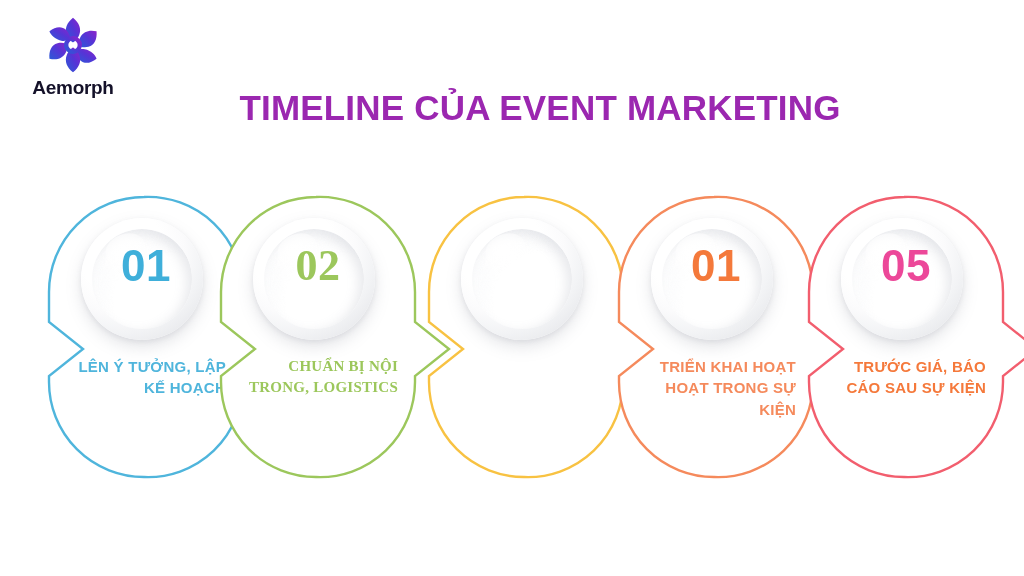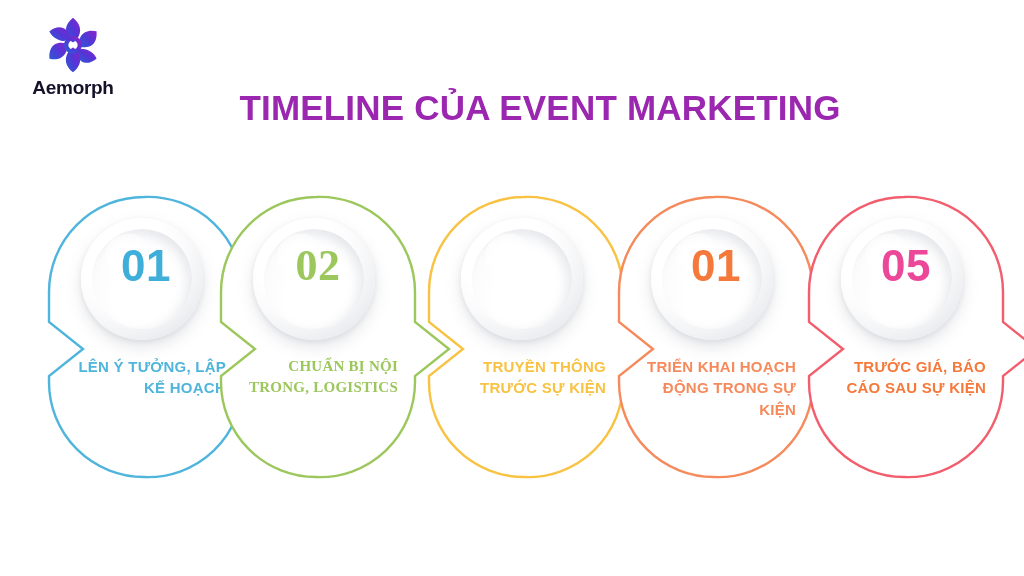--- a/index.html
+++ b/index.html
@@ -184,29 +184,28 @@
       </svg>
       <div class="sphere"></div>
       <div class="step-num" style="color:#9CC75C">02</div>
       <div class="step-label" style="color:#9CC75C">CHUẨN BỊ NỘI TRONG, LOGISTICS</div>
     </div>
     <div class="step" style="left: 428px;">
       <svg class="step-svg" viewBox="0 0 196 282" preserveAspectRatio="none">
         <path d="M 96 1 A 95 95 0 0 1 195 96 L 195 126 L 229 153 L 195 180 L 195 186 A 95 95 0 0 1 96 281 A 95 95 0 0 1 1 186 L 1 180 L 35 153 L 1 126 L 1 96 A 95 95 0 0 1 96 1 Z" fill="#ffffff" stroke="#F8C242" stroke-width="2.4" stroke-linejoin="miter" vector-effect="non-scaling-stroke"></path>
       </svg>
       <div class="sphere"></div>
-      <div class="step-label" style="color:#F8C242">TRUYỀN THÔNG TRƯỚC SỰ KIỆN</div>
     </div>
     <div class="step" style="left: 618px;">
       <svg class="step-svg" viewBox="0 0 196 282" preserveAspectRatio="none">
         <path d="M 96 1 A 95 95 0 0 1 195 96 L 195 126 L 229 153 L 195 180 L 195 186 A 95 95 0 0 1 96 281 A 95 95 0 0 1 1 186 L 1 180 L 35 153 L 1 126 L 1 96 A 95 95 0 0 1 96 1 Z" fill="#ffffff" stroke="#F58A5C" stroke-width="2.4" stroke-linejoin="miter" vector-effect="non-scaling-stroke"></path>
       </svg>
       <div class="sphere"></div>
       <div class="step-num" style="color:#F4793B">01</div>
-      <div class="step-label" style="color:#F58A5C">TRIỂN KHAI HOẠCH ĐỘNG TRONG SỰ KIỆN</div>
+      <div class="step-label" style="color:#F58A5C">TRIỂN KHAI HOẠT HOẠT TRONG SỰ KIỆN</div>
     </div>
     <div class="step" style="left: 808px;">
       <svg class="step-svg" viewBox="0 0 196 282" preserveAspectRatio="none">
         <path d="M 96 1 A 95 95 0 0 1 195 96 L 195 126 L 229 153 L 195 180 L 195 186 A 95 95 0 0 1 96 281 A 95 95 0 0 1 1 186 L 1 180 L 35 153 L 1 126 L 1 96 A 95 95 0 0 1 96 1 Z" fill="#ffffff" stroke="#F25E6E" stroke-width="2.4" stroke-linejoin="miter" vector-effect="non-scaling-stroke"></path>
       </svg>
       <div class="sphere"></div>
       <div class="step-num" style="color:#ec4899">05</div>
       <div class="step-label" style="color:#F5793B">TRƯỚC GIÁ, BÁO CÁO SAU SỰ KIỆN</div>
     </div>
   </div>

